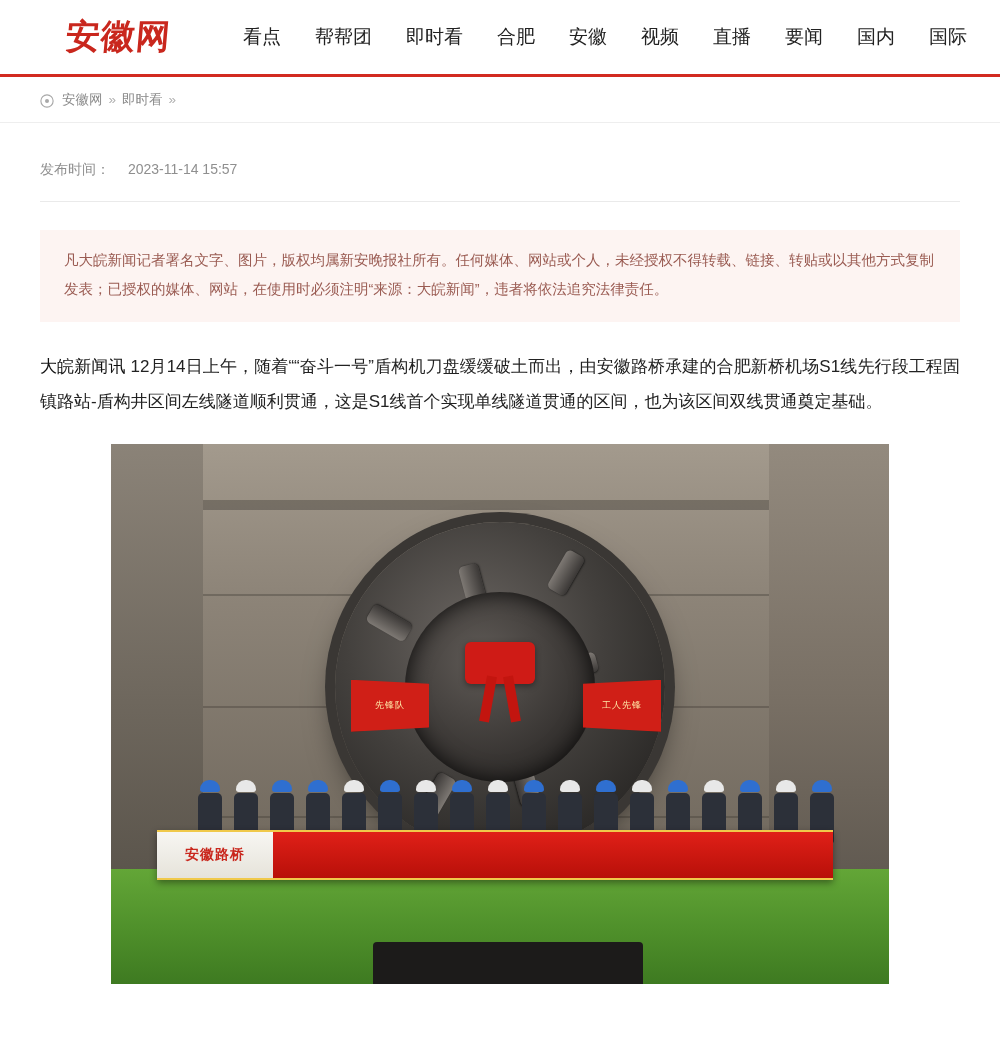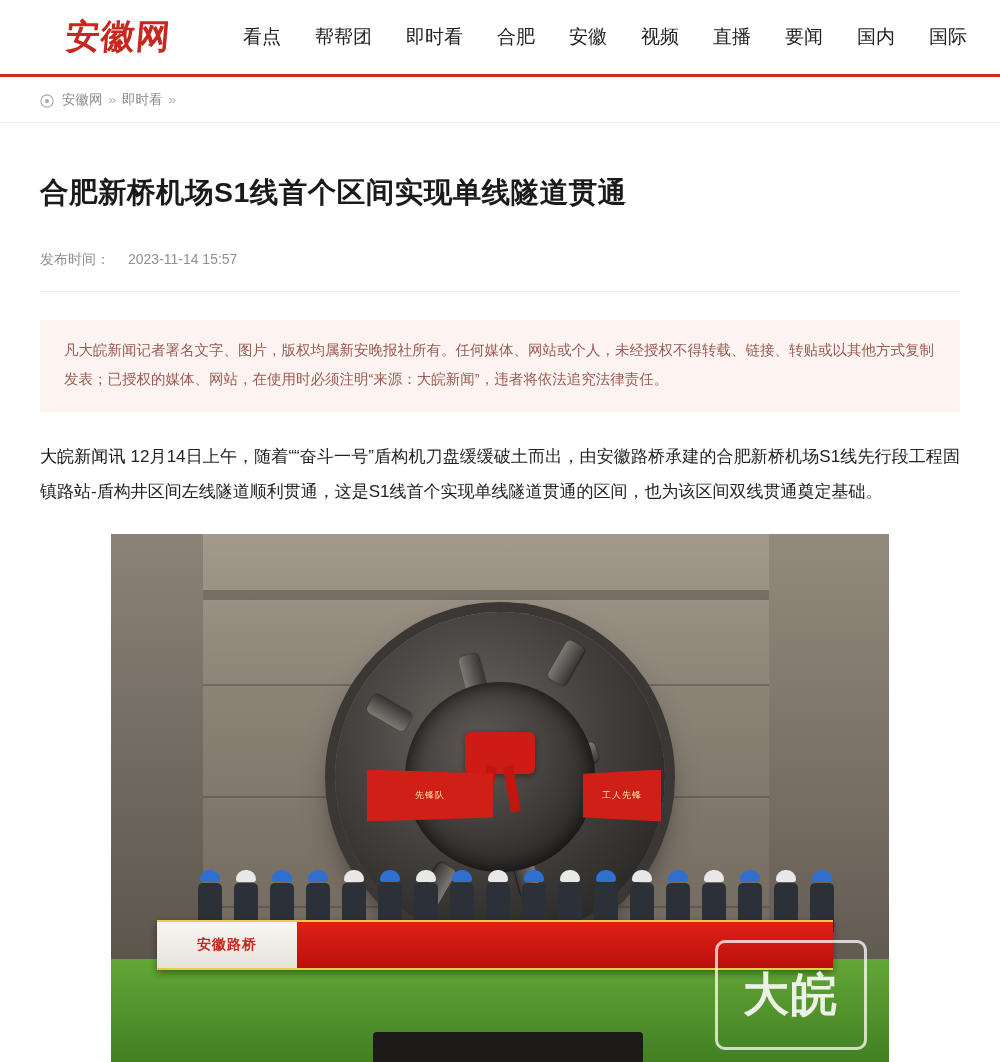--- a/index.html
+++ b/index.html
@@ -199,21 +199,21 @@
     background:#c3150f;
   }
   .ribbon-red::before{ left:18px; transform: rotate(10deg); }
   .ribbon-red::after { right:18px; transform: rotate(-10deg); }
 
   .flag {
     position:absolute; top:236px; width:78px; height:52px;
     background:#d01f17;
     box-shadow: 1px 2px 4px rgba(0,0,0,.4);
   }
-  .flag.left  { left:256px; clip-path: polygon(0 0,100% 8%,100% 92%,0 100%); padding-left: 48px; }
+  .flag.left  { left:240px; clip-path: polygon(0 0,100% 8%,100% 92%,0 100%); }
   .flag.right { right:228px; clip-path: polygon(0 8%,100% 0,100% 100%,0 92%); font-family: Liberation Serif, serif; }
   .flag-txt {
     position:absolute; inset:0; color:#ffe9a8; font-size:9px;
     display:flex; align-items:center; justify-content:center; letter-spacing:1px;
   }
 
   
   .grass {
     position:absolute; left:0; right:0; bottom:0; height:115px;
     background: linear-gradient(180deg,#63a637,#4e8f2a 55%,#3e7a21);
@@ -242,21 +242,21 @@
   }
   
   .banner {
     position:absolute; left:46px; right:56px; bottom:104px; height:46px;
     background: linear-gradient(180deg,#e02018,#b81009);
     border-top:2px solid #f0c94a; border-bottom:2px solid #f0c94a;
     display:flex; align-items:center;
     box-shadow: 0 3px 7px rgba(0,0,0,.4);
   }
   .banner-logo {
-    width: 140px; height:100%;
+    width: 116px; height:100%;
     background: linear-gradient(180deg,#f7f6f2,#e6e3da);
     display:flex; align-items:center; justify-content:center;
     font-size: 14px; color:#c9271d; font-weight:bold; letter-spacing:1px;
   }
   .banner-text {
     flex:1; text-align:center; color:#ffe8a0; font-size:18px;
     font-weight:bold; letter-spacing:2px; white-space:nowrap;
     text-shadow: 0 1px 2px rgba(0,0,0,.45);
   }
   
@@ -303,21 +303,20 @@
       </svg>
     </span>
     <a class="bc-link">安徽网</a>
     <span class="bc-sep">»</span>
     <a class="bc-link">即时看</a>
     <span class="bc-sep">»</span>
   </div>
 
   <div class="article">
 
-    <h1 class="title">合肥新桥机场S1线首个区间实现单线隧道贯通</h1>
 
     <div class="meta">
       <span class="meta-label">发布时间：</span>
       <span>2023-11-14 15:57</span>
     </div>
 
     <div class="notice">凡大皖新闻记者署名文字、图片，版权均属新安晚报社所有。任何媒体、网站或个人，未经授权不得转载、链接、转贴或以其他方式复制发表；已授权的媒体、网站，在使用时必须注明“来源：大皖新闻”，违者将依法追究法律责任。</div>
 
     <p class="body-text">
       <span class="lead">大皖新闻讯</span>
@@ -447,17 +446,16 @@
             <div class="helmet" style="background:#2f6fd0;"></div>
             <div class="body"></div>
             <div class="legs"></div>
           </div>
       </div>
 
       <div class="banner">
         <div class="banner-logo">安徽路桥</div>
       </div>
 
-      <div class="watermark">大皖</div>
     </div>
 
   </div>
 </div>
 
 </body></html>

